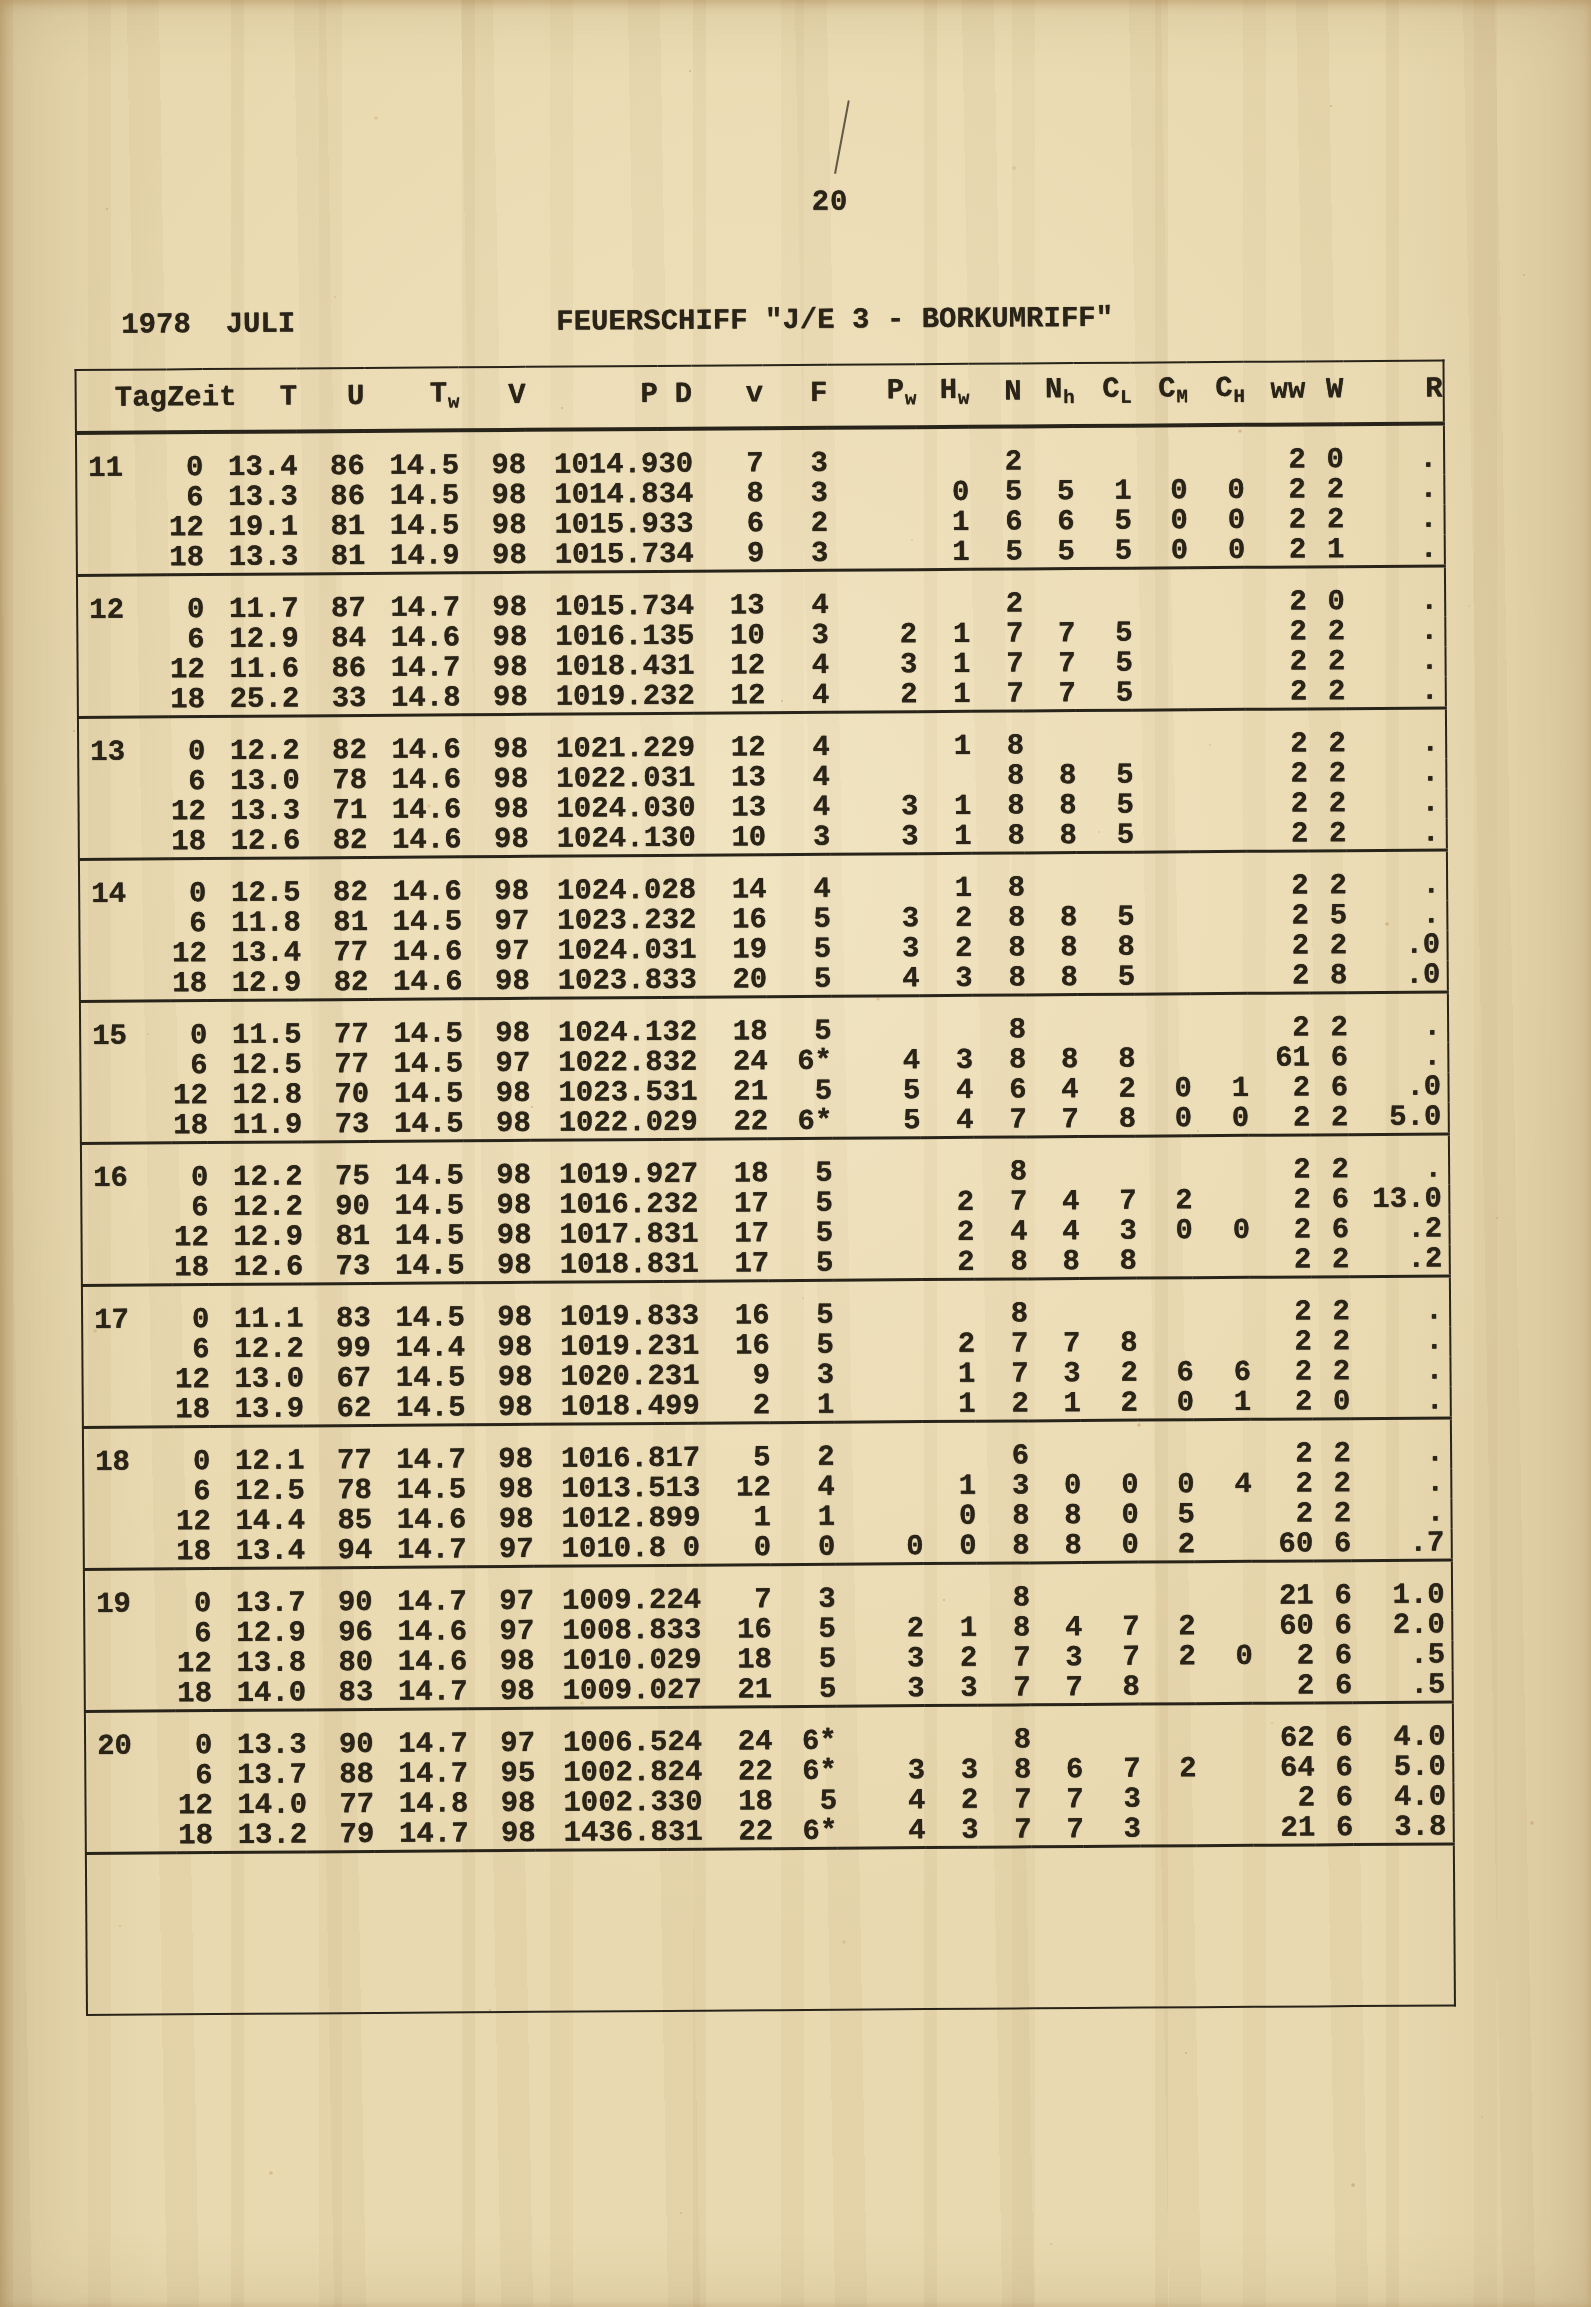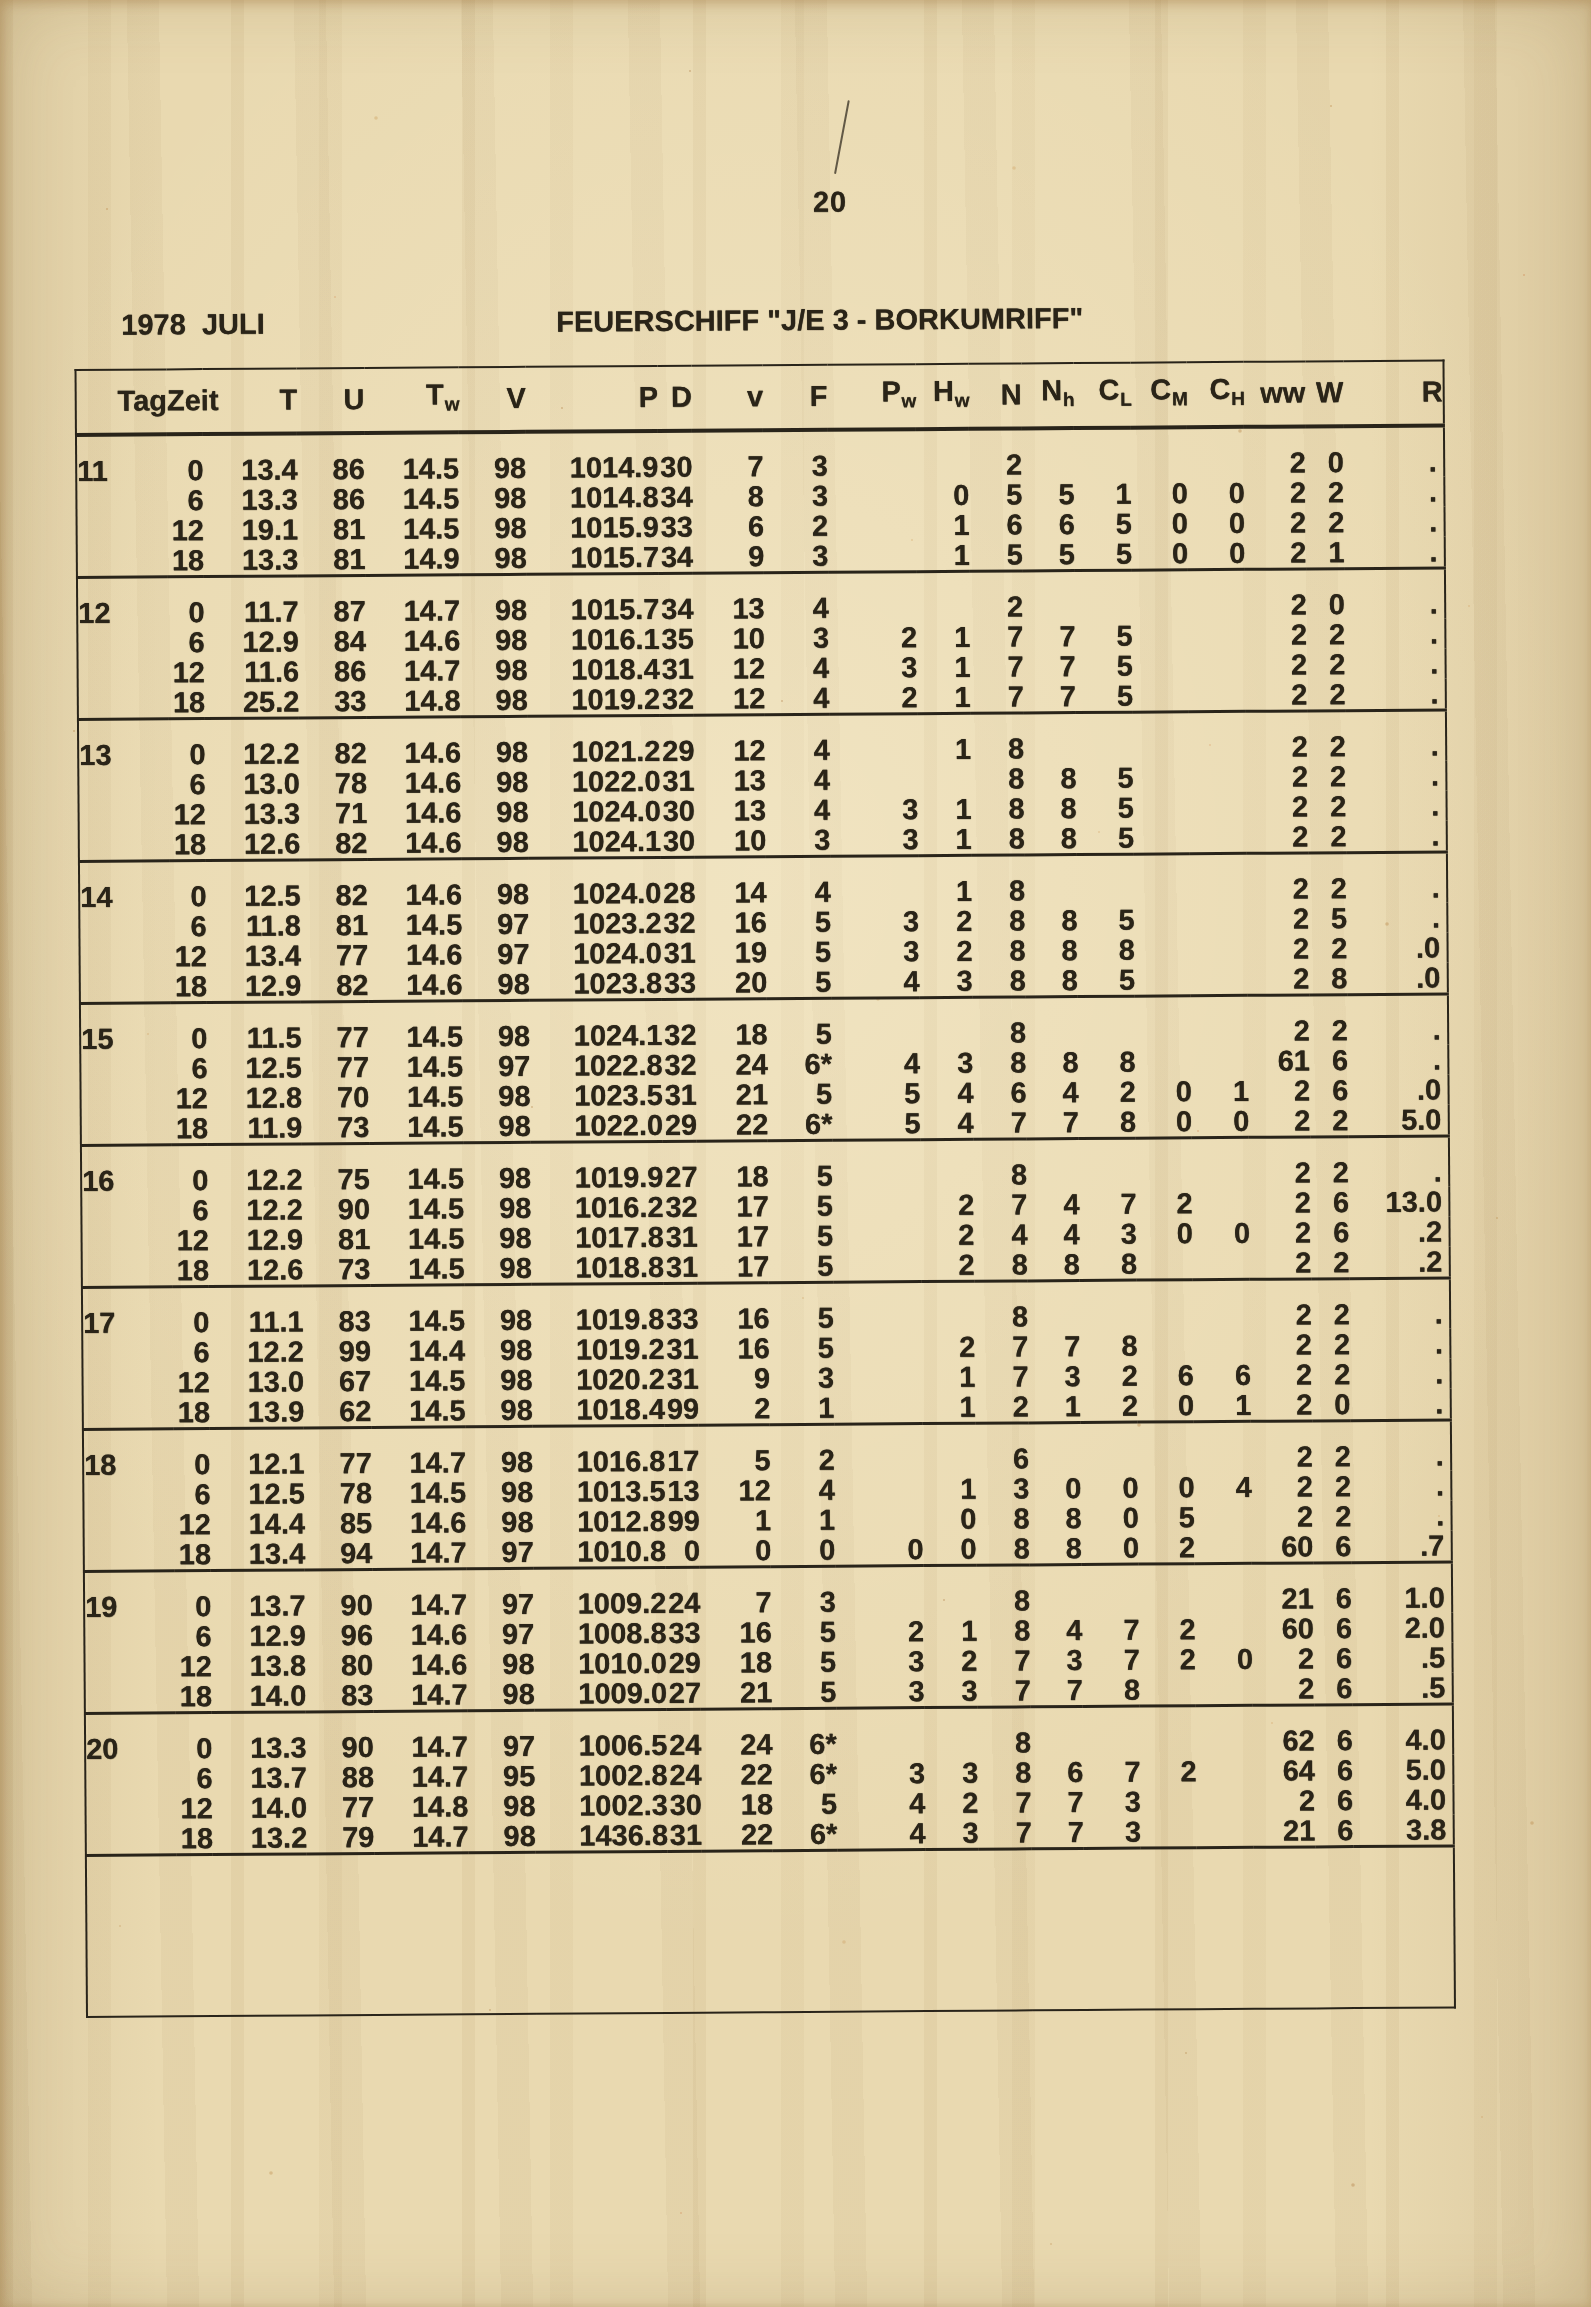--- a/index.html
+++ b/index.html
@@ -21,21 +21,21 @@
         rgba(150,115,60,0.055) 88px, rgba(150,115,60,0.055) 111px,
         rgba(0,0,0,0) 111px, rgba(0,0,0,0) 231px),
       repeating-linear-gradient(89deg,
         rgba(130,95,45,0.05) 0px, rgba(130,95,45,0.05) 32px,
         rgba(0,0,0,0) 32px, rgba(0,0,0,0) 167px),
       linear-gradient(90deg, rgba(120,90,45,0.10), rgba(0,0,0,0) 10%, rgba(0,0,0,0) 86%, rgba(130,95,50,0.12));
     box-shadow:
       inset 0 0 72px rgba(125,95,45,0.22),
       inset 0 4.8px 11px rgba(150,95,35,0.20),
       inset 4.8px 0 9.5px rgba(140,95,40,0.16);
-    font-family: Liberation Sans, sans-serif;
+    font-family: Liberation Mono, monospace;
     color: #2a2418;
   }
   .speckles {
     position: absolute;
     top: 0; left: 0;
     width: 2.4px; height: 2.4px;
     border-radius: 50%;
     background: transparent;
     box-shadow:
       106px 208px 0 0 rgba(178,120,52,0.38), 375px 117px 0 0.8px rgba(195,146,76,0.32),
@@ -125,21 +125,21 @@
     height: 30px;
     line-height: 30px;
     padding: 0;
     text-align: right;
     white-space: pre;
     overflow: visible;
   }
   table.log tbody { border-top: 3.2px solid #29241a; }
   table.log tbody.first { border-top: none; }
   table.log tbody tr:first-child td { padding-top: 19px; }
-  table.log td.c-tag { text-align: left; }
+  table.log td.c-tag { text-align: left; padding-left: 11px; }
   table.log td.c-r   { padding-right: 6.4px; }
   table.log tbody.footer-space td { height: 140px; padding: 0; }
 </style>
 </head>
 <body>
 
 <div class="sheet">
   <div class="speckles"></div>
   <div class="tilt">
 

